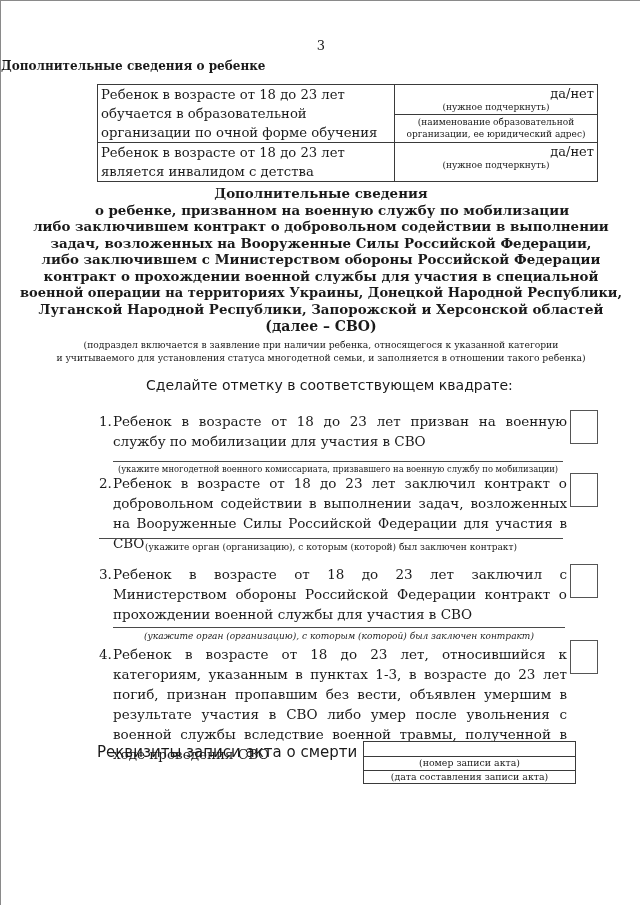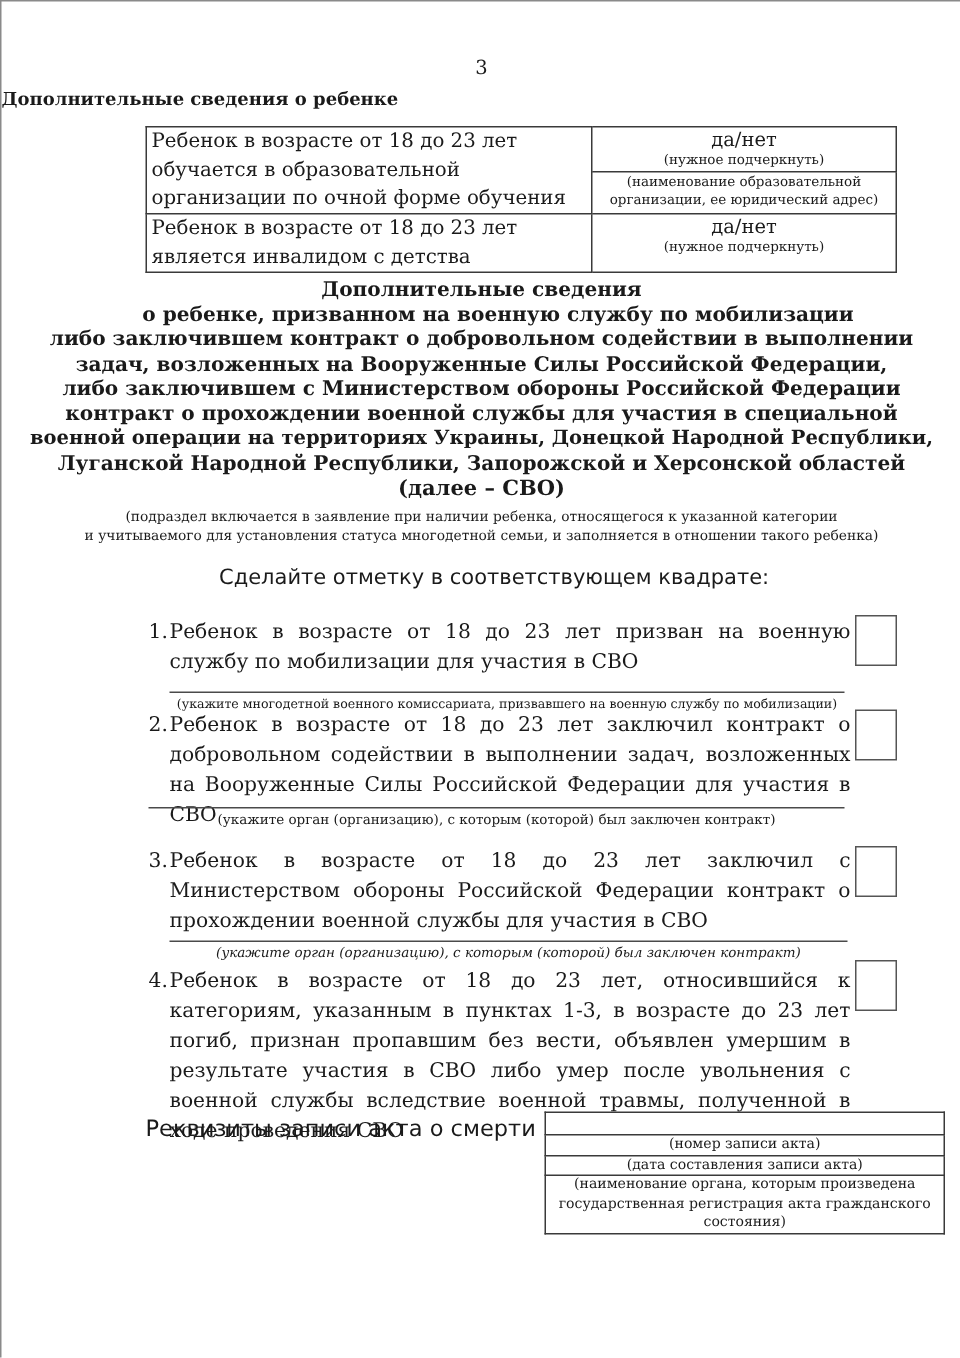--- a/index.html
+++ b/index.html
@@ -12,38 +12,38 @@
     box-sizing: border-box;
   }
   .abs { position: absolute; }
   .page-number { left: 0; width: 640px; top: 37px; text-align: center; font-size: 13px; }
   .title1 { left: 0; width: 640px; top: 58px; font-size: 12px; font-weight: bold; }
 
   table.info { left: 96px; top: 83px; width: 501px; border-collapse: collapse; }
   table.info td { border: 1px solid #3a3a3a; padding: 0 3px; vertical-align: top; }
   td.qcell { width: 290px; font-size: 13.2px; line-height: 19px; }
   td.acell { text-align: center; }
-  .yn { font-size: 13px; line-height: 15px; display: block; padding-top: 1px; }
+  .yn { font-size: 13px; line-height: 15px; display: block; padding-top: 1px; text-align: right; }
   .hint { font-size: 9px; line-height: 12px; display: block; }
 
   .block-title { left: 0; width: 640px; top: 184px; text-align: center; font-size: 13.4px; font-weight: bold; line-height: 16.6px; }
   .block-title div { white-space: nowrap; }
   .subnote { left: 0; width: 640px; top: 338px; text-align: center; font-size: 9.2px; line-height: 12.5px; }
   .mark-instr { left: 145px; top: 376px; font-family: "DejaVu Sans", "Liberation Sans", sans-serif; font-size: 14px; }
 
   .item { left: 98px; width: 468px; font-size: 13.5px; line-height: 20px; }
   .item .num { position: absolute; left: 0; top: 0; }
   .item .txt { margin-left: 14px; text-align: justify; text-align-last: left; }
   .checkbox { width: 28px; height: 34px; border: 1px solid #555; background: #fff; box-sizing: border-box; }
   .fill-line { height: 1px; background: #4a4a4a; }
   .caption { font-size: 8.4px; text-align: center; white-space: nowrap; }
   .caption.italic { font-style: italic; }
 
   .death-label { left: 96px; top: 742px; font-family: "DejaVu Sans", "Liberation Sans", sans-serif; font-size: 15px; }
-  table.death { left: 362px; top: 740px; width: 267px; border-collapse: collapse; }
+  table.death { left: 362px; top: 740px; width: 213px; border-collapse: collapse; }
   table.death td { border: 1px solid #3a3a3a; text-align: center; font-size: 9.4px; line-height: 12.6px; padding: 0 2px; }
   table.death tr.blank td { height: 14px; }
 </style>
 </head>
 <body>
 
 <div class="abs page-number">3</div>
 <div class="abs title1">Дополнительные сведения о ребенке</div>
 
 <table class="abs info">
@@ -124,17 +124,14 @@
   <tbody>
       <tr class="blank">
         <td></td>
       </tr>
   <tr>
         <td>(номер записи акта)</td>
       </tr>
   <tr>
         <td>(дата составления записи акта)</td>
       </tr>
-  <tr>
-        <td>(наименование органа, которым произведена государственная регистрация акта гражданского состояния)</td>
-      </tr>
 </tbody>
   </table>
 
 </body></html>

